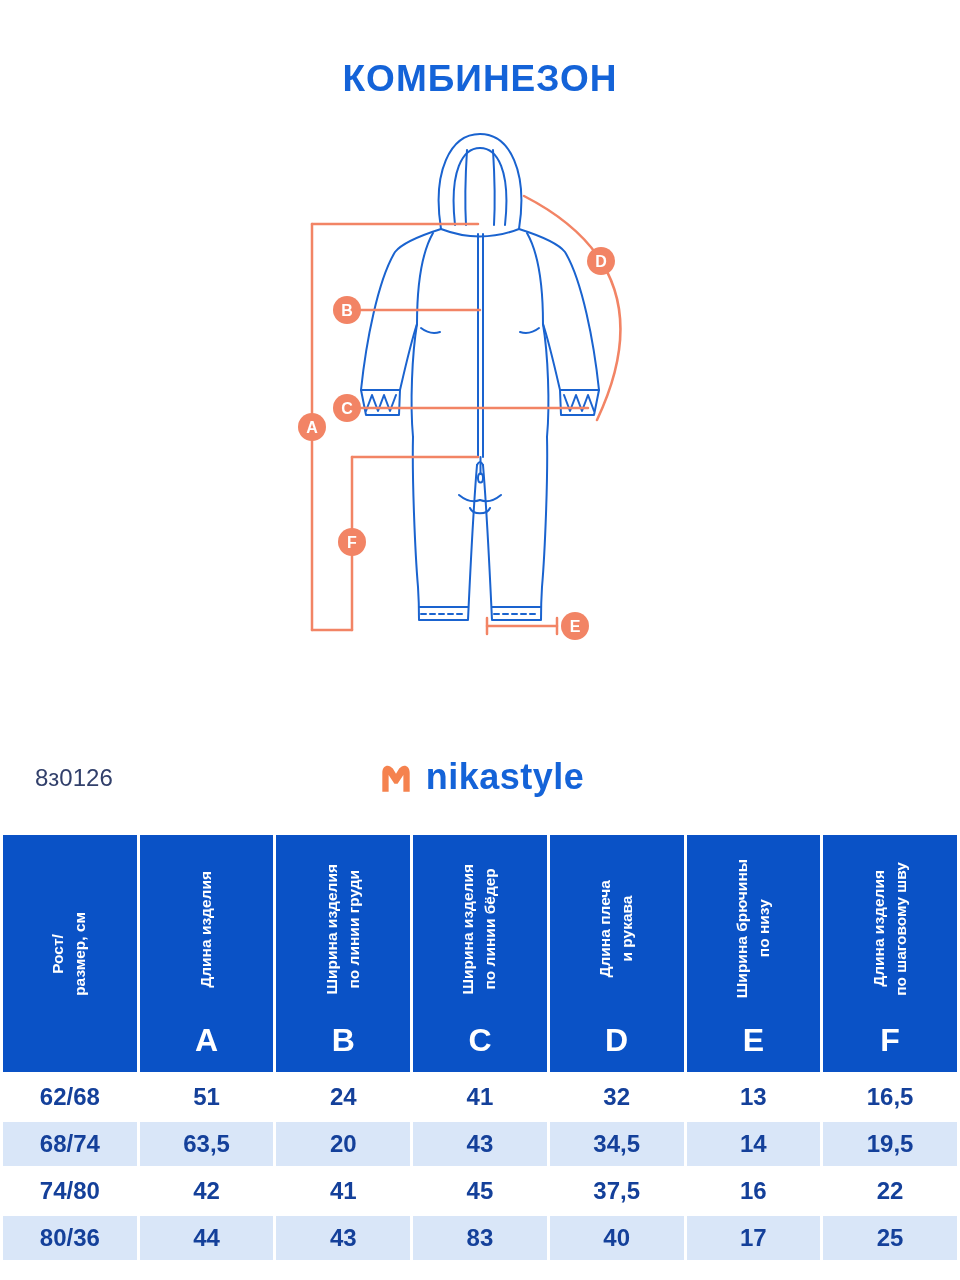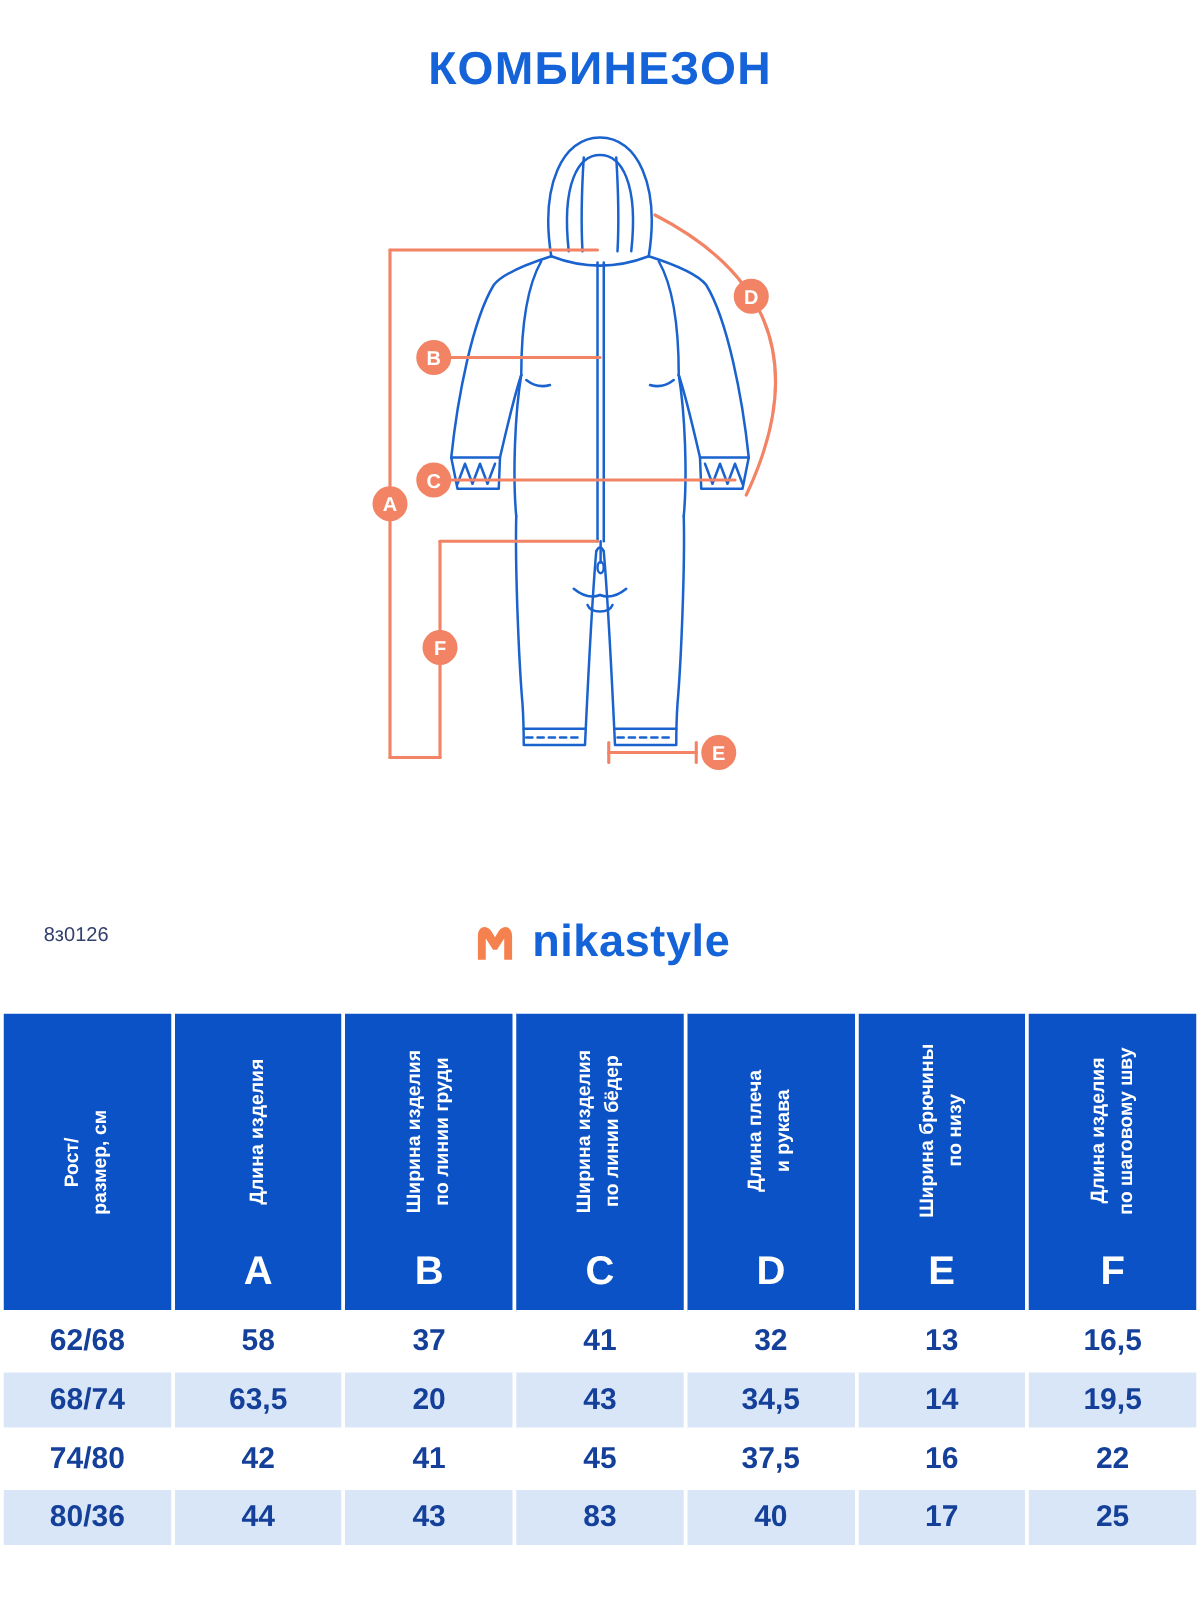--- a/index.html
+++ b/index.html
@@ -10,32 +10,33 @@
     position: relative;
   }
   .page-title {
     padding-top: 34px;
     text-align: center;
     font-size: 37px;
     font-weight: bold;
     letter-spacing: 1px;
     color: #1463d8;
     height: 88px;
+    margin-top: 24px;
   }
   svg.diagram { display: block; width: 960px; height: 600px; }
   .outline { stroke: #1a63cf; stroke-width: 2; fill: none; stroke-linecap: round; stroke-linejoin: round; }
   .measure { stroke: #f28465; stroke-width: 2.5; fill: none; stroke-linecap: round; }
   .bubble  { fill: #f28465; }
   .bubble-letter { fill: #ffffff; font-weight: bold; font-size: 16px; font-family: "Liberation Sans", sans-serif; }
   .brand-row {
     position: relative; height: 58px; margin-top: 36px;
   }
   .product-code {
     position: absolute; left: 35px; top: 16px;
-    font-size: 16px; color: #32406b;
+    font-size: 24px; color: #32406b;
   }
   .brand { display: flex; align-items: center; justify-content: center; gap: 10px; height: 100%; }
   .brand-text { font-size: 36px; font-weight: bold; color: #1463d8; letter-spacing: 0.5px; }
   table.size-table { width: 100%; border-collapse: collapse; table-layout: fixed; margin-top: 26px; }
   .size-table th, .size-table td { border: 3px solid #ffffff; padding: 0; }
   .size-table th { background: #0a52c6; height: 240px; vertical-align: middle; }
   .cellwrap { display: flex; flex-direction: column; align-items: center; height: 234px; }
   .labelarea { flex: 1; display: flex; align-items: center; justify-content: center; }
   .vtext {
     writing-mode: vertical-rl; transform: rotate(180deg);
@@ -210,22 +211,22 @@
 по шаговому шву</div>
             </div>
           <div class="letter">F</div>
         </div>
       </th>
     </tr>
   </thead>
   <tbody>
     <tr>
       <td>62/68</td>
-      <td>58</td>
-      <td>37</td>
+      <td>51</td>
+      <td>24</td>
       <td>41</td>
       <td>32</td>
       <td>13</td>
       <td>16,5</td>
     </tr>
     <tr>
       <td>68/74</td>
       <td>63,5</td>
       <td>20</td>
       <td>43</td>

